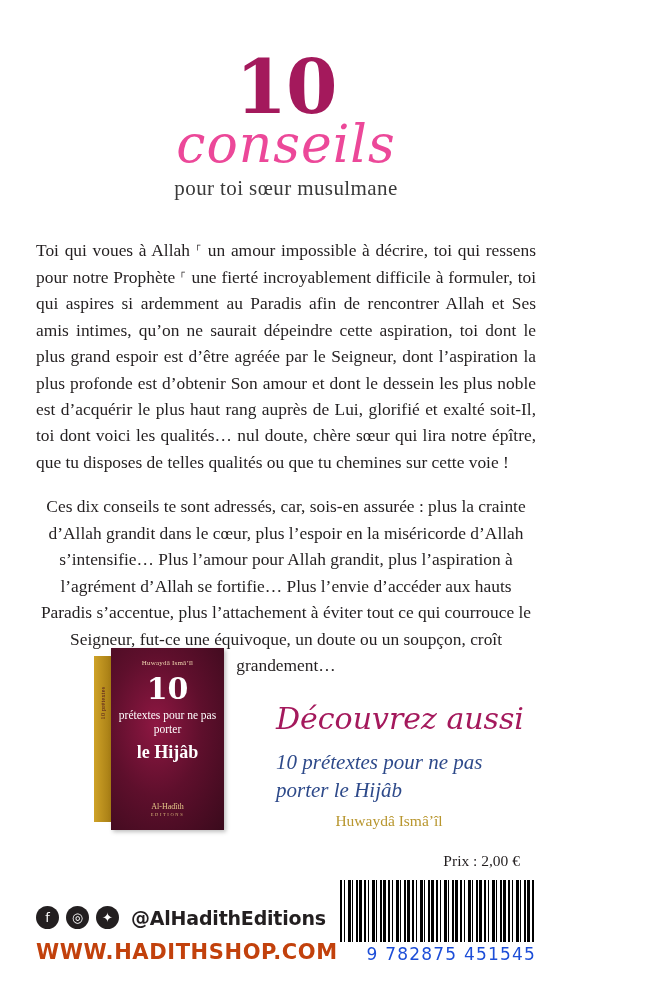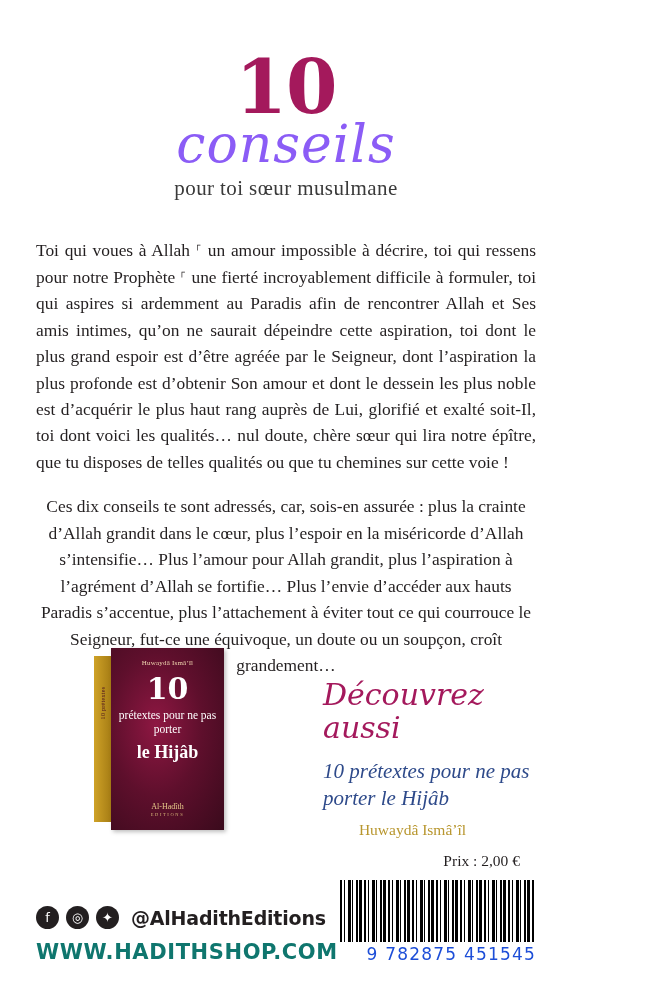--- a/index.html
+++ b/index.html
@@ -35,21 +35,21 @@
     font-size: 74px;
     line-height: 0.95;
     color: #a4195c;
     letter-spacing: -1px;
   }
   .title-script {
     font-family: "DejaVu Serif", serif;
     font-style: italic;
     font-size: 52px;
     line-height: 1.0;
-    color: #8b5cf6;
+    color: #ec4899;
     margin-top: -4px;
     letter-spacing: 1px;
   }
   .title-sub {
     font-family: "Liberation Serif", serif;
     font-size: 21px;
     color: #3a3a3a;
     margin-top: 6px;
     letter-spacing: 0.4px;
   }
@@ -82,22 +82,21 @@
   
   .promo {
     position: absolute;
     left: 36px;
     right: 36px;
     top: 648px;
     height: 190px;
   }
   .promo-inner {
     display: flex;
-    align-items: flex-start;
-    gap: 47px;
+    align-items: flex-end;
   }
 
   
   .book {
     position: relative;
     width: 136px;
     height: 182px;
     margin-left: 58px;
     flex: none;
   }
@@ -257,21 +256,21 @@
     margin-left: 5px;
     color: #231f20;
     letter-spacing: -0.2px;
   }
   .site {
     margin-top: 11px;
     font-family: "DejaVu Sans", sans-serif;
     font-weight: bold;
     font-size: 21px;
     letter-spacing: 0.6px;
-    color: #0f766e;
+    color: #c2410c;
   }
 
   
   .barcode-box {
     position: absolute;
     right: 36px;
     bottom: 36px;
     width: 196px;
   }
   .bars {

